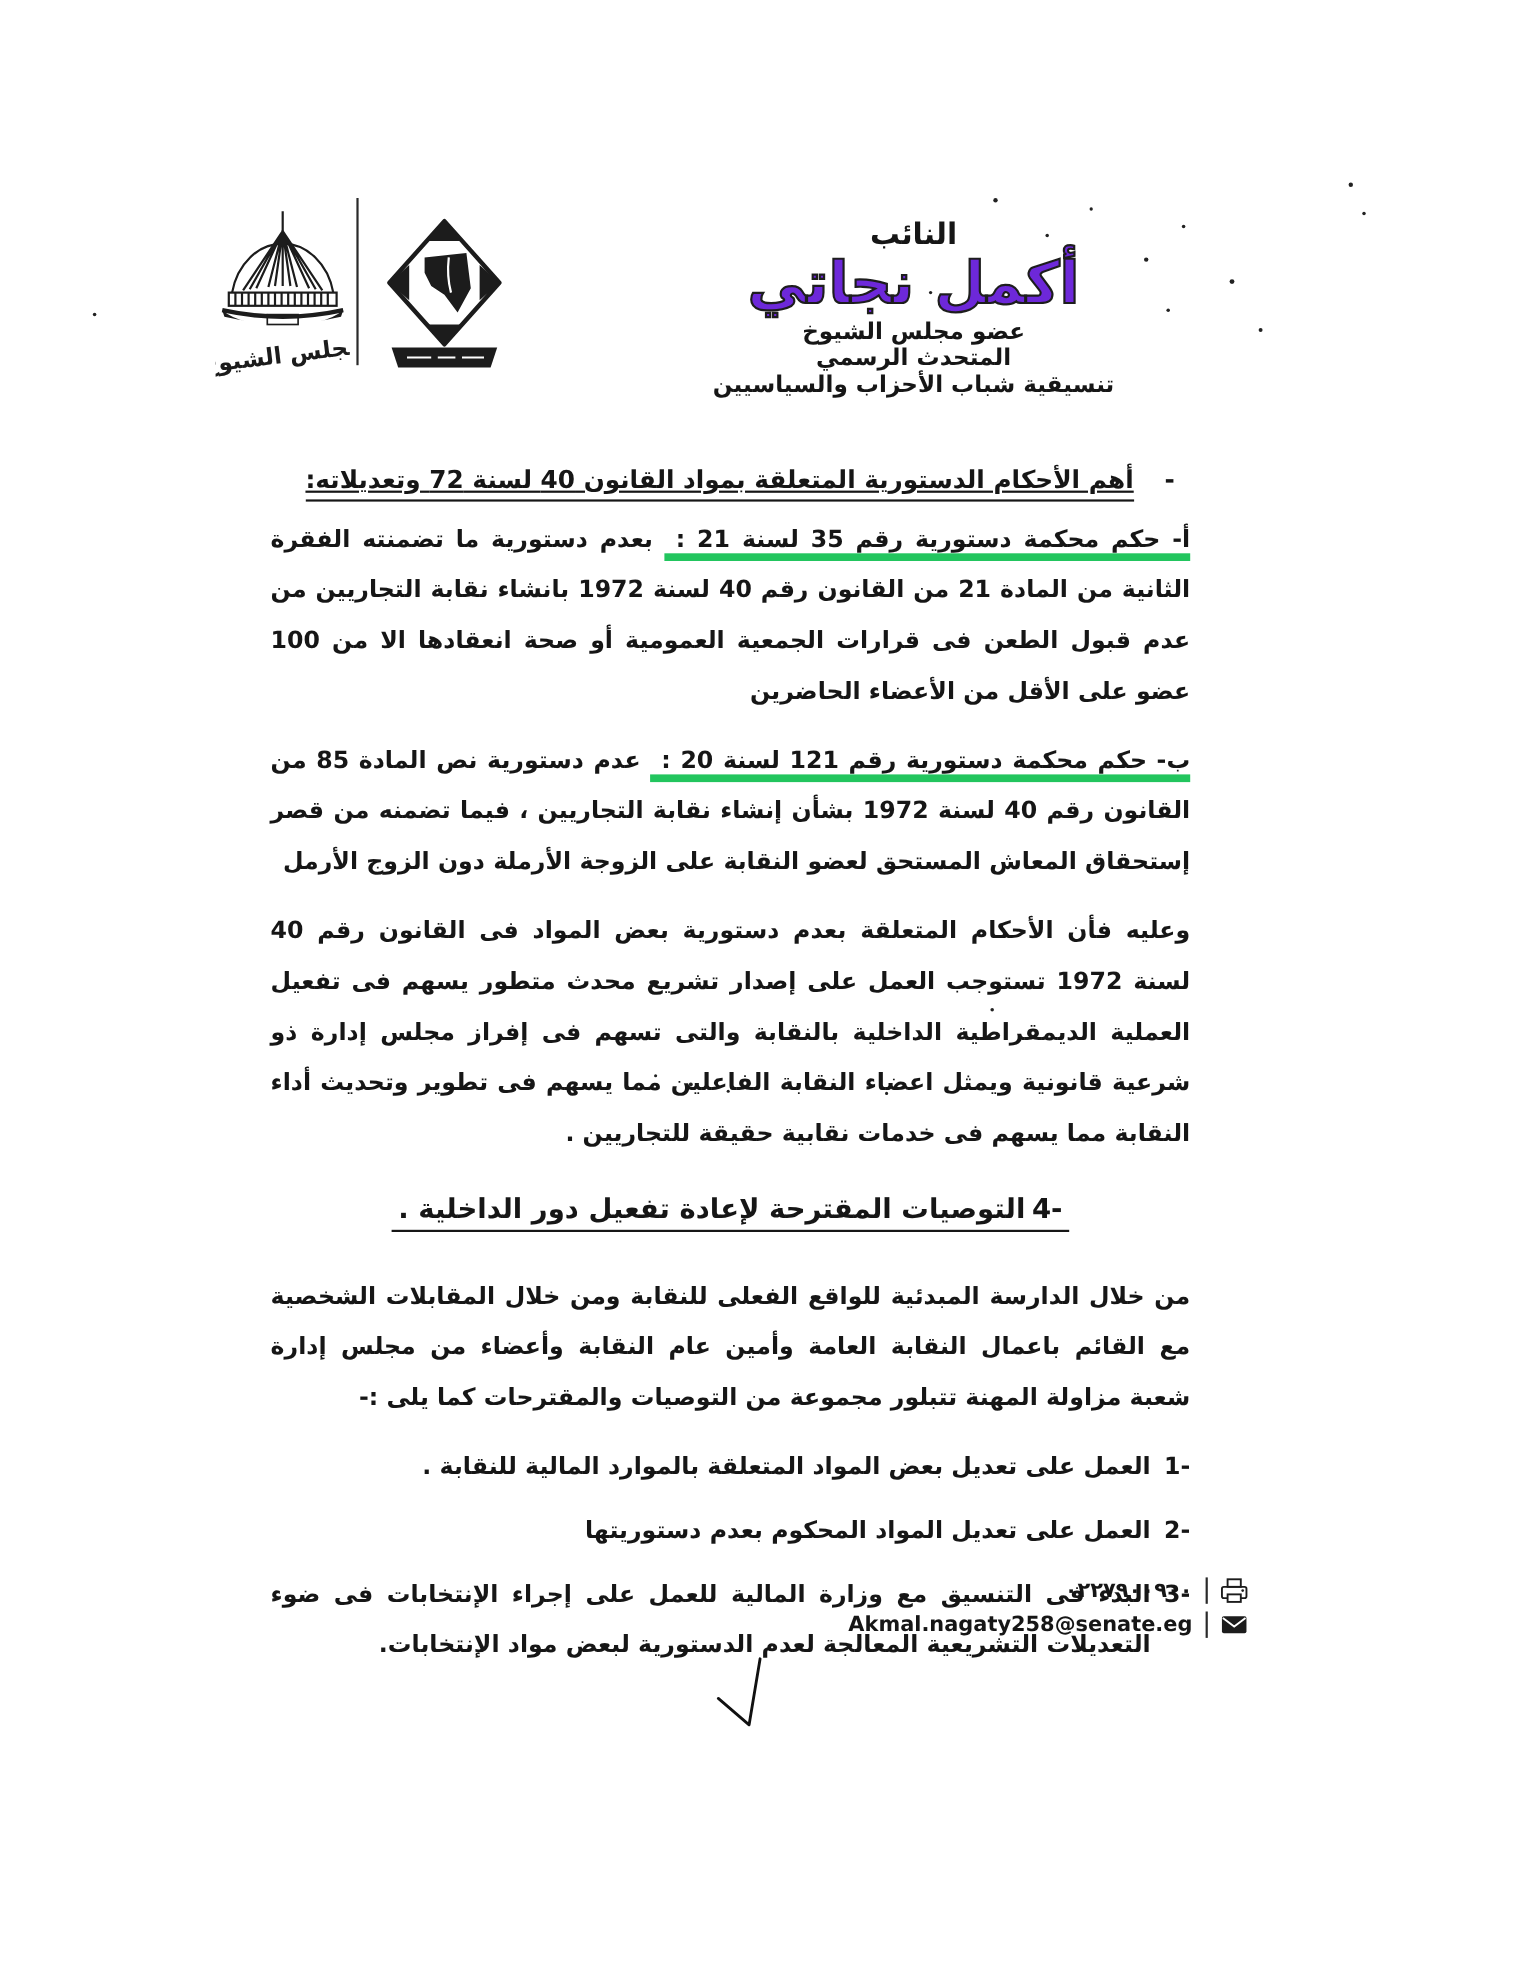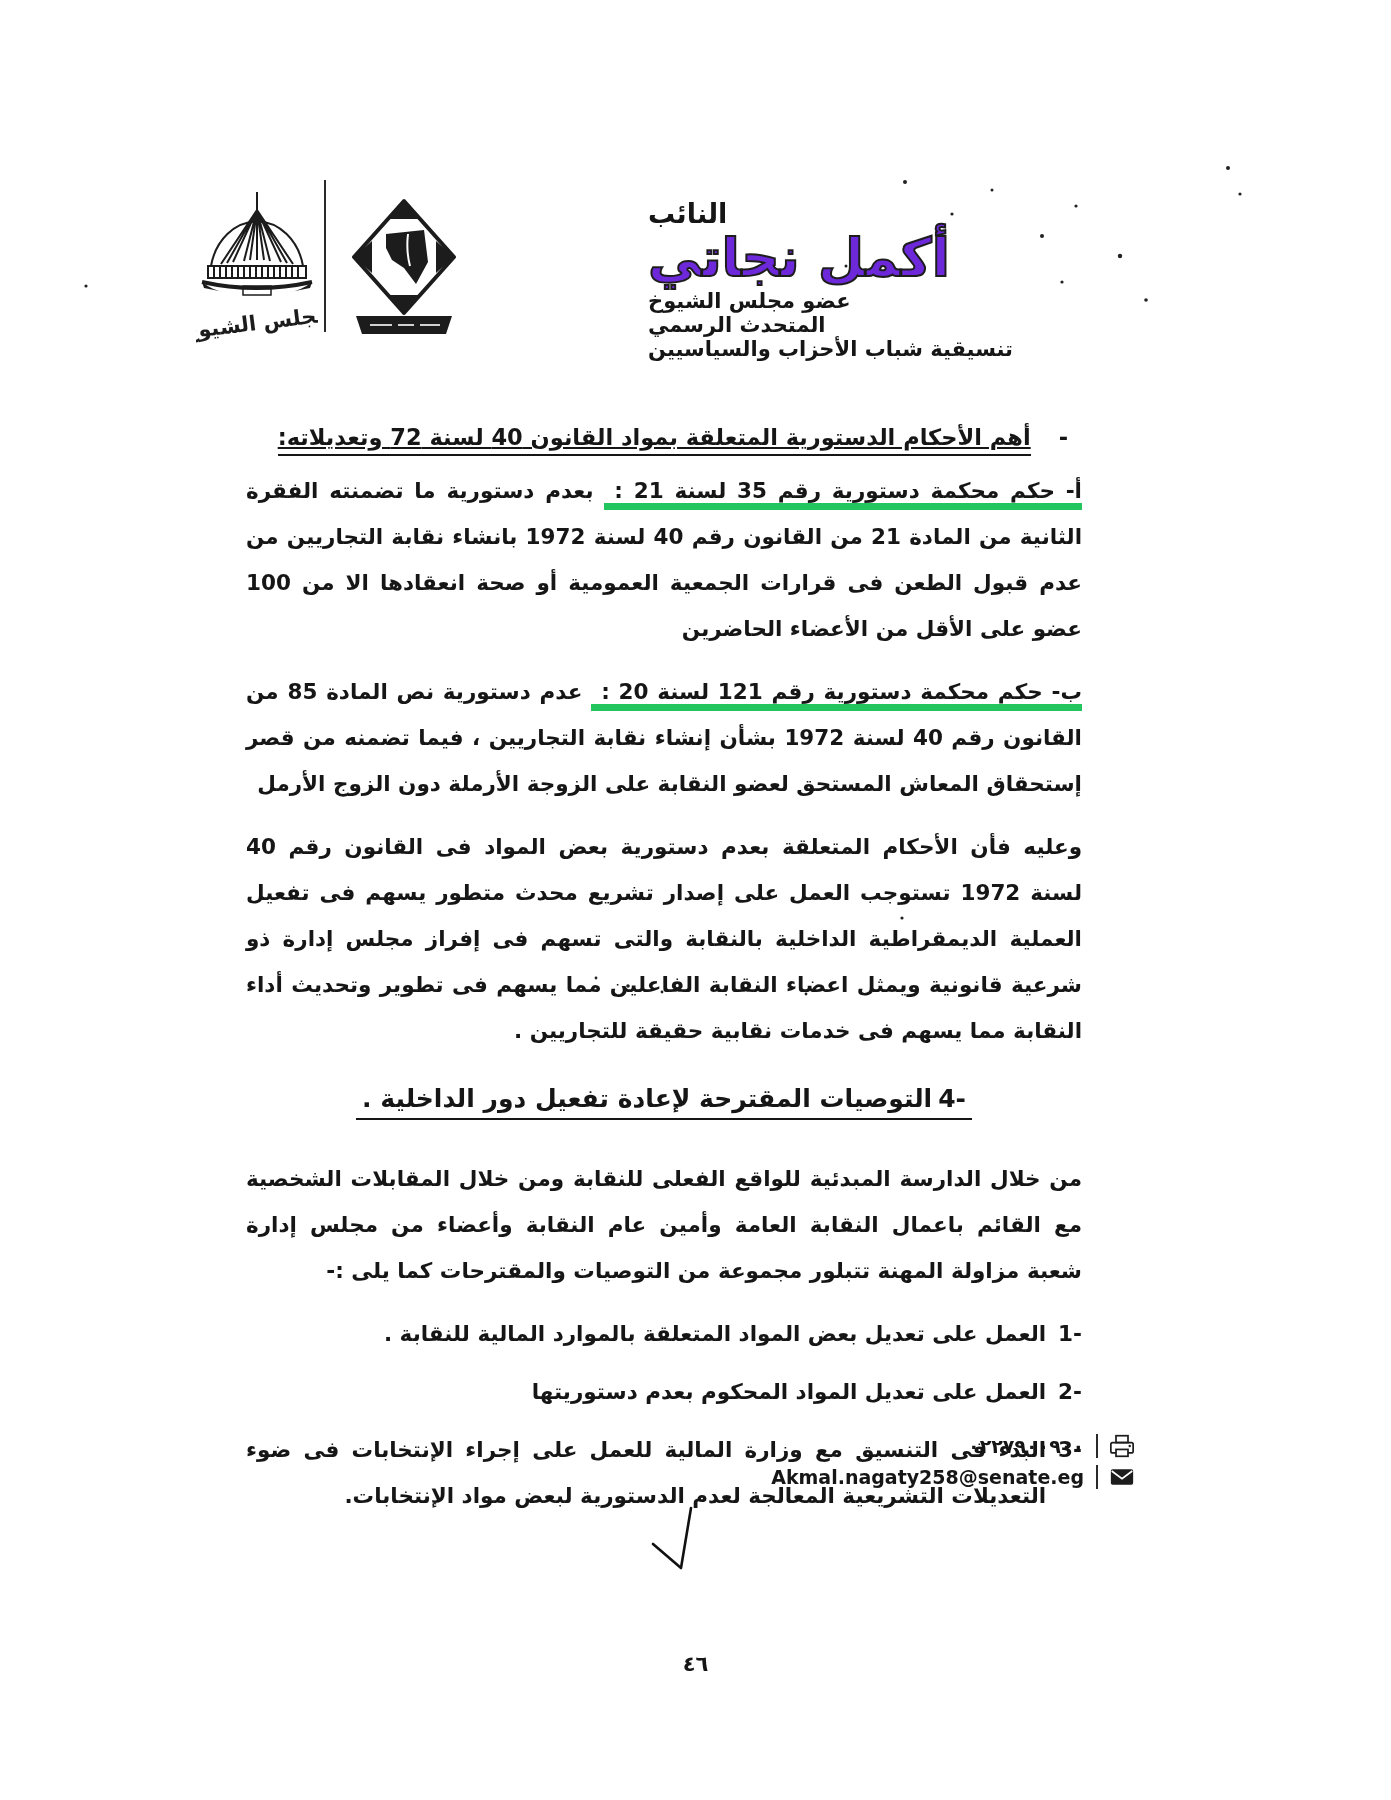--- a/index.html
+++ b/index.html
@@ -10,21 +10,21 @@
     background:#ffffff;
     font-family:"DejaVu Sans", sans-serif;
     color:#161616;
     overflow:hidden;
   }
   
   .logos{position:absolute;top:180px;left:196px;}
   .dome-logo{position:absolute;left:0;top:10px;}
   .logo-divider{position:absolute;left:128px;top:0;width:2px;height:152px;background:#2a2a2a;}
   .diamond-logo{position:absolute;left:152px;top:16px;}
-  .titles{position:absolute;top:198px;right:378px;text-align:left;direction:rtl;}
+  .titles{position:absolute;top:198px;right:378px;text-align:center;direction:rtl;}
   .deputy-label{font-size:27px;font-weight:700;letter-spacing:1px;margin-bottom:1px;}
   .deputy-name{
     font-size:53px;font-weight:700;line-height:1.05;
     color:#6d28d9;-webkit-text-stroke:2px #1d1d1d;
     letter-spacing:2px;margin-bottom:4px;
   }
   .role{font-size:21px;font-weight:700;line-height:1.14;}
   
   .content{position:absolute;top:424px;left:246px;right:309px;direction:rtl;}
   .main-heading{display:flex;flex-direction:row;align-items:flex-start;gap:28px;padding-right:14px;
@@ -192,17 +192,14 @@
       </span>
       <span class="c-div"></span>
       <span class="c-text" dir="ltr">Akmal.nagaty258@senate.eg</span>
     </div>
   </footer>
 
   <svg class="checkmark" width="48" height="70" viewBox="0 0 48 70">
     <polyline points="3,38 31,62 41,2" fill="none" stroke="#111" stroke-width="2.6" stroke-linecap="round" stroke-linejoin="round"></polyline>
   </svg>
 
-  <div class="page-number">
-    <span dir="ltr">٤٦</span>
-  </div>
 
 </div>
 
 </body></html>

